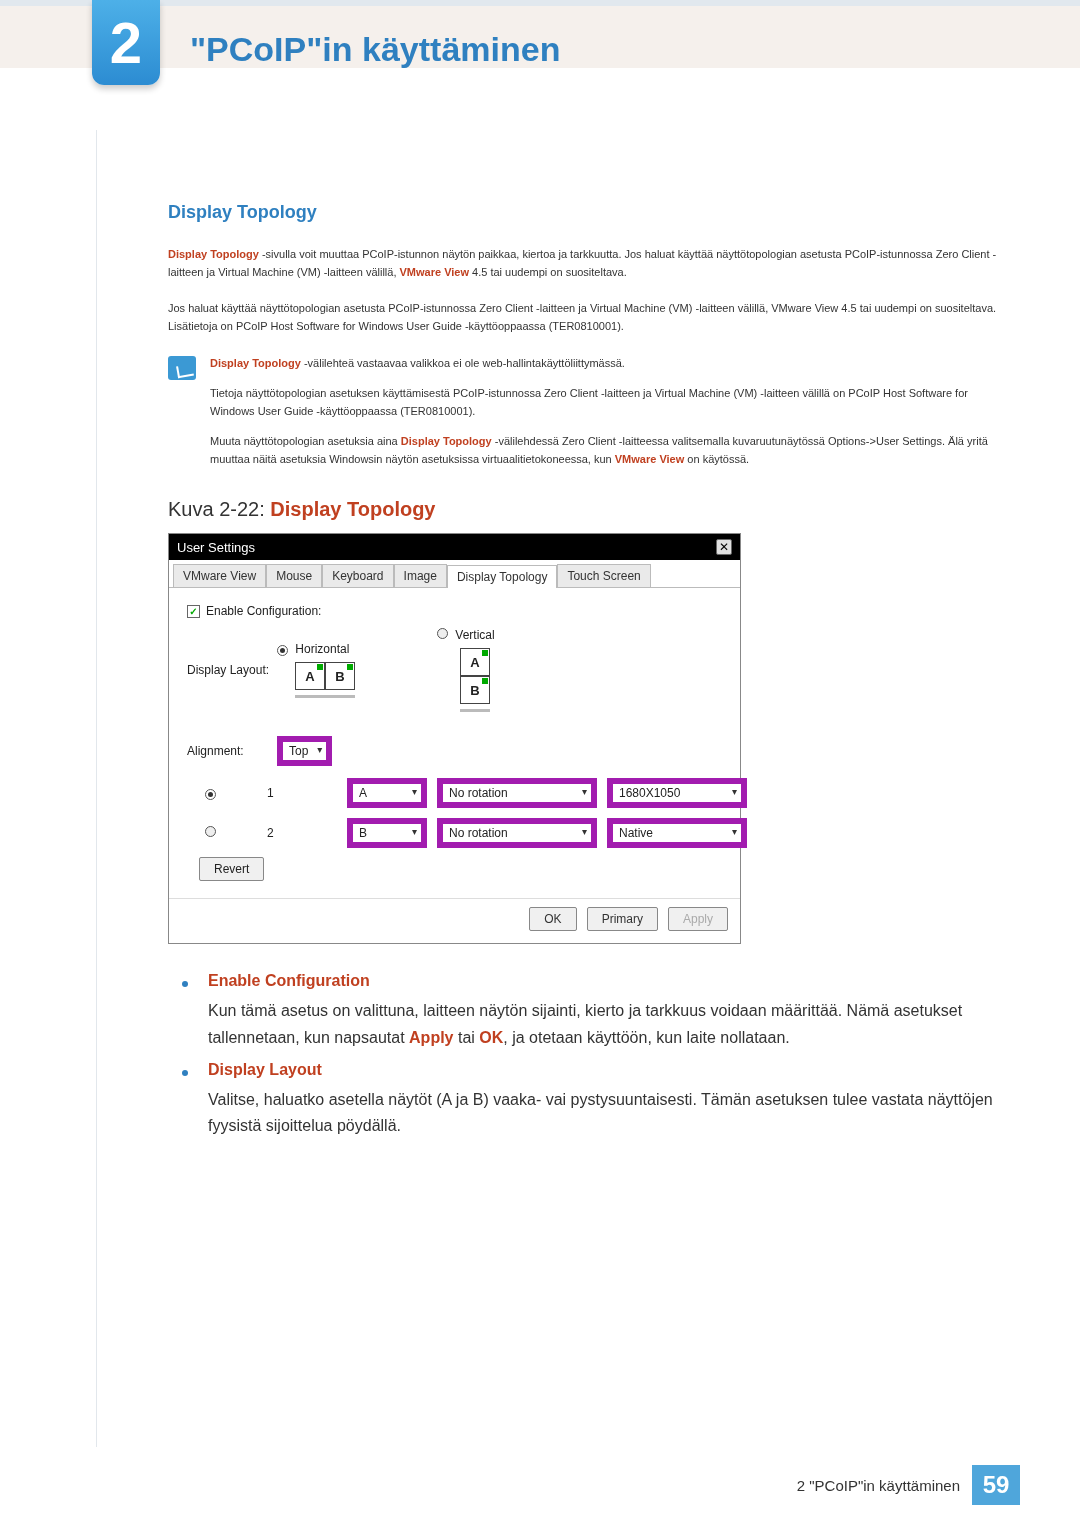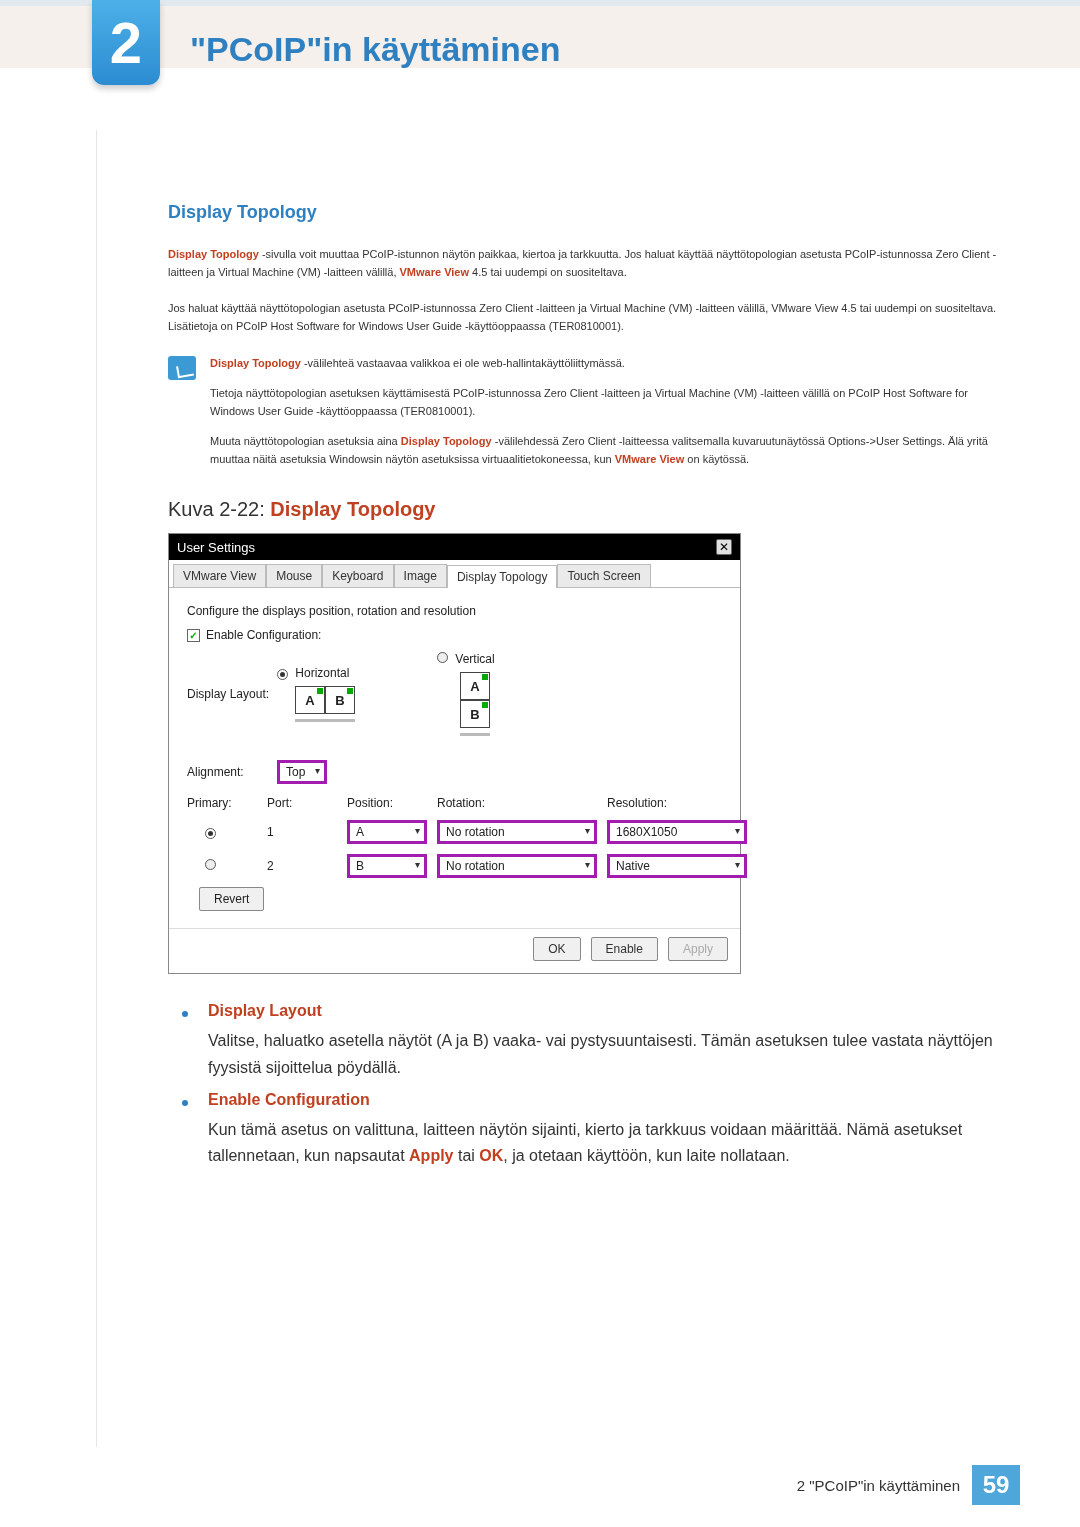--- a/index.html
+++ b/index.html
@@ -161,21 +161,21 @@
   .us-radio.unsel{ background:#eee; }
   .ab-h { display:flex; gap:0; margin-top:6px;}
   .ab-box {
     width:30px;height:28px;border:1px solid #444;display:flex;align-items:center;justify-content:center;
     font-weight:bold;font-size:13px;position:relative;background:#fff;
   }
   .ab-box::after{content:"";position:absolute;right:1px;top:1px;width:6px;height:6px;background:#0a0;}
   .ab-under { width:30px;height:4px;border-bottom:3px solid #bbb;margin-top:4px;}
   .ab-v-wrap{display:flex;flex-direction:column;align-items:center;}
   .us-select, .us-dd {
-    border:3px solid #a21caf;padding:2px 18px 2px 6px;font-size:12px;background:#fff;position:relative;display:inline-block;min-width:36px;
+    border:6px solid #a21caf;padding:2px 18px 2px 6px;font-size:12px;background:#fff;position:relative;display:inline-block;min-width:36px;
   }
   .us-dd::after{content:"▾";position:absolute;right:4px;top:2px;font-size:10px;color:#333;}
   .us-table {
     margin-top: 12px;
     font-size: 12px;
   }
   .us-table-header, .us-table-row {
     display: grid;
     grid-template-columns: 70px 70px 80px 160px 140px;
     align-items: center;
@@ -271,21 +271,20 @@
     </div>
     <div class="us-tabs">
       <div class="us-tab">VMware View</div>
       <div class="us-tab">Mouse</div>
       <div class="us-tab">Keyboard</div>
       <div class="us-tab">Image</div>
       <div class="us-tab active">Display Topology</div>
       <div class="us-tab">Touch Screen</div>
     </div>
     <div class="us-body">
-      <div class="us-row">Configure the displays position, rotation and resolution</div>
       <div class="us-row">
         <span class="us-chk">✓</span>
         <span>Enable Configuration:</span>
       </div>
 
       <div class="us-layout-row">
         <div class="us-label-col">Display Layout:</div>
         <div style="width:160px;">
           <span class="us-radio sel"></span>
           <span>Horizontal</span>
@@ -310,27 +309,20 @@
           </div>
         </div>
       </div>
 
       <div class="us-row" style="margin-top:24px;">
         <div class="us-label-col">Alignment:</div>
         <span class="us-dd" style="min-width:50px;">Top</span>
       </div>
 
       <div class="us-table">
-        <div class="us-table-header">
-          <span>Primary:</span>
-          <span>Port:</span>
-          <span>Position:</span>
-          <span>Rotation:</span>
-          <span>Resolution:</span>
-        </div>
         <div class="us-table-row">
           <span style="padding-left:18px;"><span class="us-radio sel"></span></span>
           <span>1</span>
           <span class="us-dd">A</span>
           <span class="us-dd" style="min-width:120px;">No rotation</span>
           <span class="us-dd" style="min-width:100px;">1680X1050</span>
         </div>
         <div class="us-table-row">
           <span style="padding-left:18px;"><span class="us-radio unsel"></span></span>
           <span>2</span>
@@ -339,41 +331,41 @@
           <span class="us-dd" style="min-width:100px;">Native</span>
         </div>
       </div>
 
       <div class="us-revert-row">
         <span class="us-btn">Revert</span>
       </div>
     </div>
     <div class="us-buttons-row">
       <span class="us-btn">OK</span>
-      <span class="us-btn">Enable</span>
+      <span class="us-btn">Primary</span>
       <span class="us-btn disabled">Apply</span>
-    </div>
-  </div>
-
-  <div class="bullet-item">
-    <div class="bullet-dot"></div>
-    <div class="bullet-body">
-      <div class="bullet-title">Display Layout</div>
-      <div class="bullet-text">Valitse, haluatko asetella näytöt (A ja B) vaaka- vai pystysuuntaisesti. Tämän asetuksen tulee vastata näyttöjen fyysistä sijoittelua pöydällä.</div>
     </div>
   </div>
 
   <div class="bullet-item">
     <div class="bullet-dot"></div>
     <div class="bullet-body">
       <div class="bullet-title">Enable Configuration</div>
       <div class="bullet-text">
         <span>Kun tämä asetus on valittuna, laitteen näytön sijainti, kierto ja tarkkuus voidaan määrittää. Nämä asetukset tallennetaan, kun napsautat </span><span class="accent1">Apply</span><span> tai </span><span class="accent1">OK</span><span>, ja otetaan käyttöön, kun laite nollataan.</span>
       </div>
     </div>
   </div>
 
+  <div class="bullet-item">
+    <div class="bullet-dot"></div>
+    <div class="bullet-body">
+      <div class="bullet-title">Display Layout</div>
+      <div class="bullet-text">Valitse, haluatko asetella näytöt (A ja B) vaaka- vai pystysuuntaisesti. Tämän asetuksen tulee vastata näyttöjen fyysistä sijoittelua pöydällä.</div>
+    </div>
+  </div>
+
 </div>
 
 <div class="footer">
   <span>2 "PCoIP"in käyttäminen</span>
   <div class="footer-pagebox">59</div>
 </div>
 
 </body></html>

